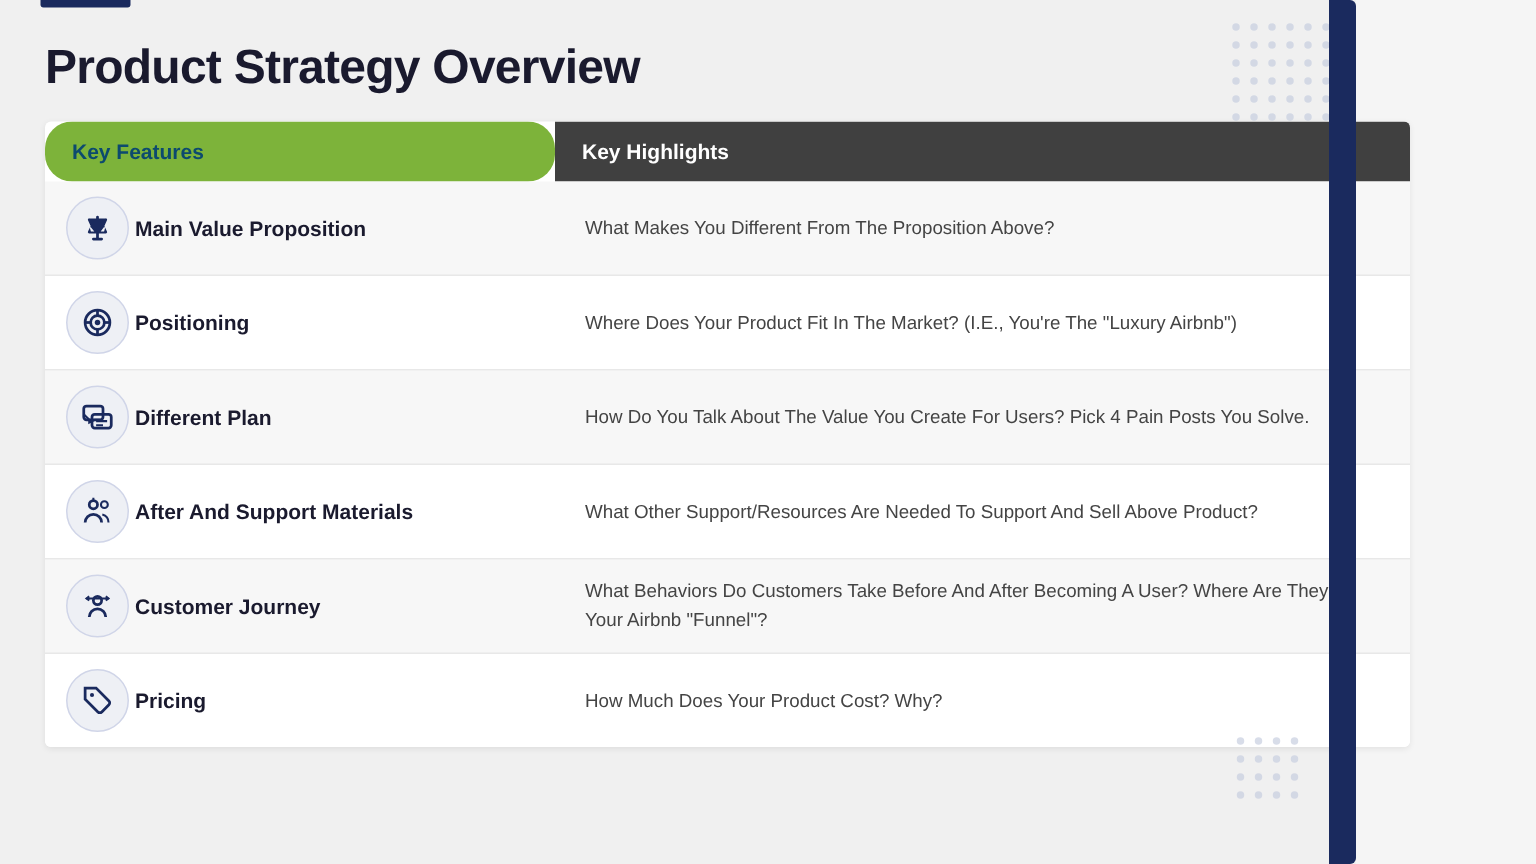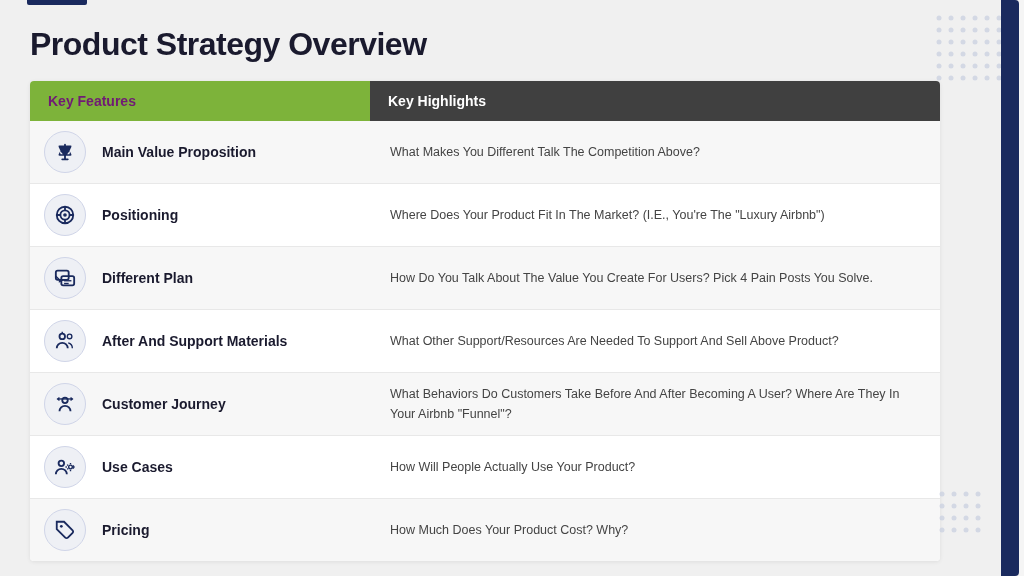--- a/index.html
+++ b/index.html
@@ -6,21 +6,21 @@
     body {
       font-family: 'Segoe UI', Arial, sans-serif;
       background: #f5f5f5;
       width: 1024px;
       height: 576px;
       overflow: hidden;
       position: relative;
     }
 
     .page-wrapper {
-      width: 1019px;
+      width: 904px;
       height: 576px;
       background: #f0f0f0;
       position: relative;
       display: flex;
       flex-direction: column;
       padding: 18px 14px 18px 30px;
     }
 
     
     .dots-top-right {
@@ -86,22 +86,23 @@
 
     .header-row th {
       padding: 12px 18px;
       font-size: 14px;
       font-weight: 600;
       text-align: left;
     }
 
     .header-features {
       background: #7db33a;
-      color: #701a75;
+      color: #0c4a6e;
       width: 340px;
+      border-radius: 18px;
     }
 
     .header-highlights {
       background: #404040;
       color: white;
     }
 
     .table-row td {
       padding: 10px 14px;
       vertical-align: middle;
@@ -116,21 +117,21 @@
       background: #f7f7f7;
     }
 
     .table-row:nth-child(even) {
       background: #ffffff;
     }
 
     .feature-cell {
       display: flex;
       align-items: center;
-      gap: 16px;
+      gap: 4px;
     }
 
     .icon-circle {
       width: 42px;
       height: 42px;
       border-radius: 50%;
       background: #eef0f5;
       display: flex;
       align-items: center;
       justify-content: center;
@@ -254,21 +255,21 @@
           <td>
             <div class="feature-cell">
               <div class="icon-circle">
                 <svg viewBox="0 0 24 24" xmlns="http://www.w3.org/2000/svg">
                   <path d="M12 3a1 1 0 0 1 1 1v1h5a1 1 0 0 1 .9 1.45L17 10.5l1.9 4.05A1 1 0 0 1 18 16h-5v3h2a1 1 0 0 1 0 2H9a1 1 0 0 1 0-2h2v-3H6a1 1 0 0 1-.9-1.45L7 10.5 5.1 6.45A1 1 0 0 1 6 5h5V4a1 1 0 0 1 1-1zm-4.8 3L8.85 9.5H6.35L7.2 6zm9.6 0l.85 3.5h-2.5L16.8 6zM7.15 11.5H6.35l.85 3h2.5L7.15 11.5zm9.5 0L14.3 14.5h2.5l.85-3h-.85z"></path>
                 </svg>
               </div>
               <span class="feature-label">Main Value Proposition</span>
             </div>
           </td>
-          <td class="highlight-cell"><span class="highlight-text">What Makes You Different Talk The Competition Above?</span></td>
+          <td class="highlight-cell"><span class="highlight-text">What Makes You Different From The Proposition Above?</span></td>
         </tr>
         <tr class="table-row">
           <td>
             <div class="feature-cell">
               <div class="icon-circle">
                 <svg viewBox="0 0 24 24" xmlns="http://www.w3.org/2000/svg">
                   <circle cx="12" cy="12" r="9" fill="none" stroke="#1a2a5e" stroke-width="2"></circle>
                   <circle cx="12" cy="12" r="5" fill="none" stroke="#1a2a5e" stroke-width="2"></circle>
                   <circle cx="12" cy="12" r="2"></circle>
                   <line x1="12" y1="3" x2="12" y2="7" stroke="#1a2a5e" stroke-width="2"></line>
@@ -331,36 +332,20 @@
               <span class="feature-label">Customer Journey</span>
             </div>
           </td>
           <td class="highlight-cell"><span class="highlight-text">What Behaviors Do Customers Take Before And After Becoming A User? Where Are They In Your Airbnb "Funnel"?</span></td>
         </tr>
         <tr class="table-row">
           <td>
             <div class="feature-cell">
               <div class="icon-circle">
                 <svg viewBox="0 0 24 24" xmlns="http://www.w3.org/2000/svg">
-                  <circle cx="8" cy="8" r="3" fill="none" stroke="#1a2a5e" stroke-width="2"></circle>
-                  <path d="M2 20c0-3.3 2.7-6 6-6s6 2.7 6 6" fill="none" stroke="#1a2a5e" stroke-width="2"></path>
-                  <circle cx="18" cy="12" r="2" fill="none" stroke="#1a2a5e" stroke-width="1.5"></circle>
-                  <path d="M18 9v-1.5M18 16.5V15M15.4 10.4l-1-1M21.6 13.6l-1-1M15.4 13.6l-1 1M21.6 10.4l-1 1M14 12h-1.5M22.5 12H21" stroke="#1a2a5e" stroke-width="1.5"></path>
-                </svg>
-              </div>
-              <span class="feature-label">Use Cases</span>
-            </div>
-          </td>
-          <td class="highlight-cell"><span class="highlight-text">How Will People Actually Use Your Product?</span></td>
-        </tr>
-        <tr class="table-row">
-          <td>
-            <div class="feature-cell">
-              <div class="icon-circle">
-                <svg viewBox="0 0 24 24" xmlns="http://www.w3.org/2000/svg">
                   <path d="M3 3h8l9.3 9.3a2 2 0 0 1 0 2.83l-5.17 5.17a2 2 0 0 1-2.83 0L3 11V3z" fill="none" stroke="#1a2a5e" stroke-width="2"></path>
                   <circle cx="8" cy="8" r="1.5"></circle>
                 </svg>
               </div>
               <span class="feature-label">Pricing</span>
             </div>
           </td>
           <td class="highlight-cell"><span class="highlight-text">How Much Does Your Product Cost? Why?</span></td>
         </tr>
       </tbody>

